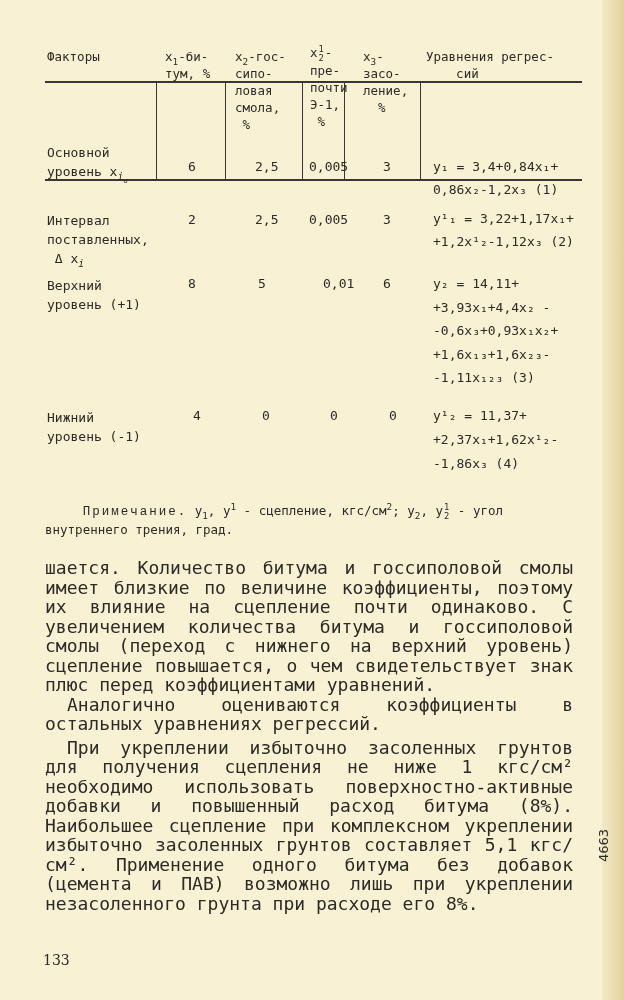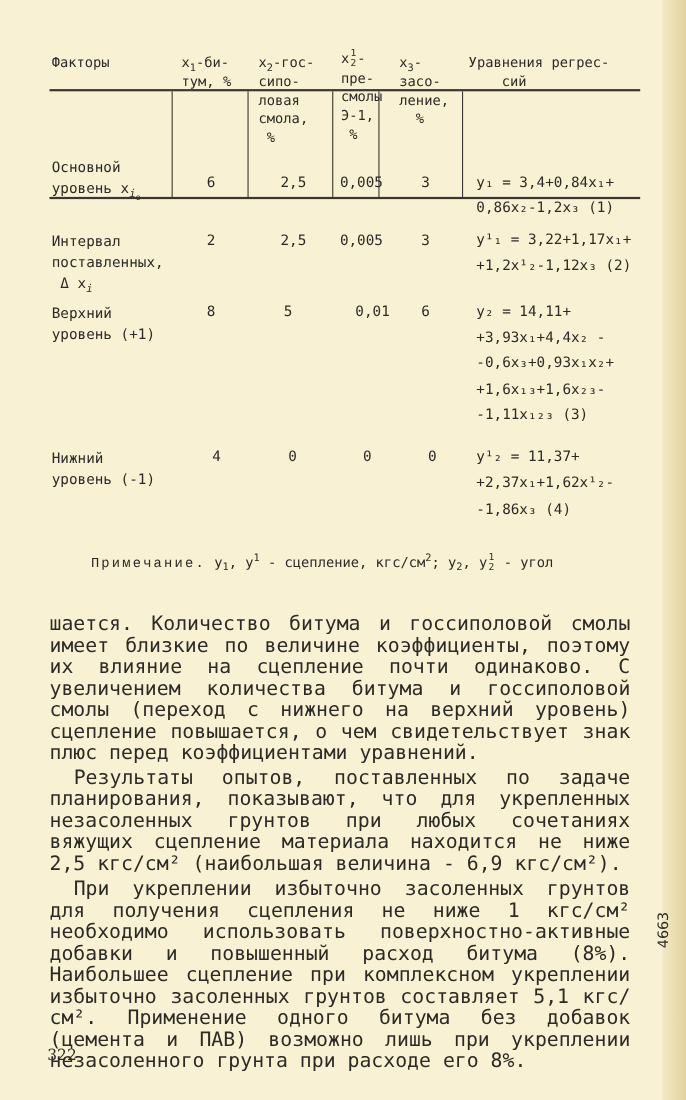--- a/index.html
+++ b/index.html
@@ -62,21 +62,21 @@
   <span>x</span><sub>2</sub><span>-гос-</span><br>
   <span>сипо-</span><br>
   <span>ловая</span><br>
   <span>смола,</span><br>
   &nbsp;<span>%</span>
 </div>
 
 <div class="hcell" style="left:310px; top:44px">
   <span>x</span><span class="frac"><span>1</span><span>2</span></span><span>-</span><br>
   <span>пре-</span><br>
-  <span>смолы</span><br>
+  <span>почти</span><br>
   <span>Э-1,</span><br>
   &nbsp;<span>%</span>
 </div>
 
 <div class="hcell" style="left:363px">
   <span>x</span><sub>3</sub><span>-</span><br>
   <span>засо-</span><br>
   <span>ление,</span><br>
   &nbsp;&nbsp;<span>%</span>
 </div>
@@ -140,22 +140,23 @@
 </div>
 <div class="eq" style="top:404px; line-height:24px">
   <span>y¹₂ = 11,37+</span><br>
   <span>+2,37x₁+1,62x¹₂-</span><br>
   <span>-1,86x₃        (4)</span>
 </div>
 
 <div class="note">
   &nbsp;&nbsp;&nbsp;&nbsp;&nbsp;<span class="sp">Примечание.</span>
   y<sub>1</sub>, y<sup>1</sup><span> - сцепление, кгс/см</span><sup>2</sup><span>; </span>y<sub>2</sub>, y<span class="frac"><span>1</span><span>2</span></span><span> -     угол</span><br>
+  <span>внутреннего трения, град.</span>
 </div>
 
 <div class="body-text" style="top:558px">
   <p class="para">шается. Количество битума и госсиполовой смолы имеет близкие по величине коэффициенты, поэтому их влияние на сцепление почти одинаково. С увеличением количества битума и госсиполовой смолы (переход с нижнего на верхний уровень) сцепление повышается, о чем свидетельствует знак плюс перед коэффициентами уравнений.</p>
-  <p class="para indent" style="margin-top:3px">Результаты опытов, поставленных по задаче планирования, показывают, что для укрепленных незасоленных грунтов при любых сочетаниях вяжущих сцепление материала находится не ниже 2,5 кгс/см² (наибольшая величина - 6,9 кгс/см²).</p>
+  <p class="para indent">Аналогично оцениваются коэффициенты в остальных уравнениях регрессий.</p>
   <p class="para indent" style="margin-top:4px">При укреплении избыточно засоленных грунтов для получения сцепления не ниже 1 кгс/см² необходимо использовать поверхностно-активные добавки и повышенный расход битума (8%). Наибольшее сцепление при комплексном укреплении избыточно засоленных грунтов составляет 5,1 кгс/см². Применение одного битума без добавок (цемента и ПАВ) возможно лишь при укреплении незасоленного грунта при расходе его 8%.</p>
 </div>
 
-<div class="page-num">322</div>
+<div class="page-num">133</div>
 <div class="side-num">4663</div>
 
 </body></html>

